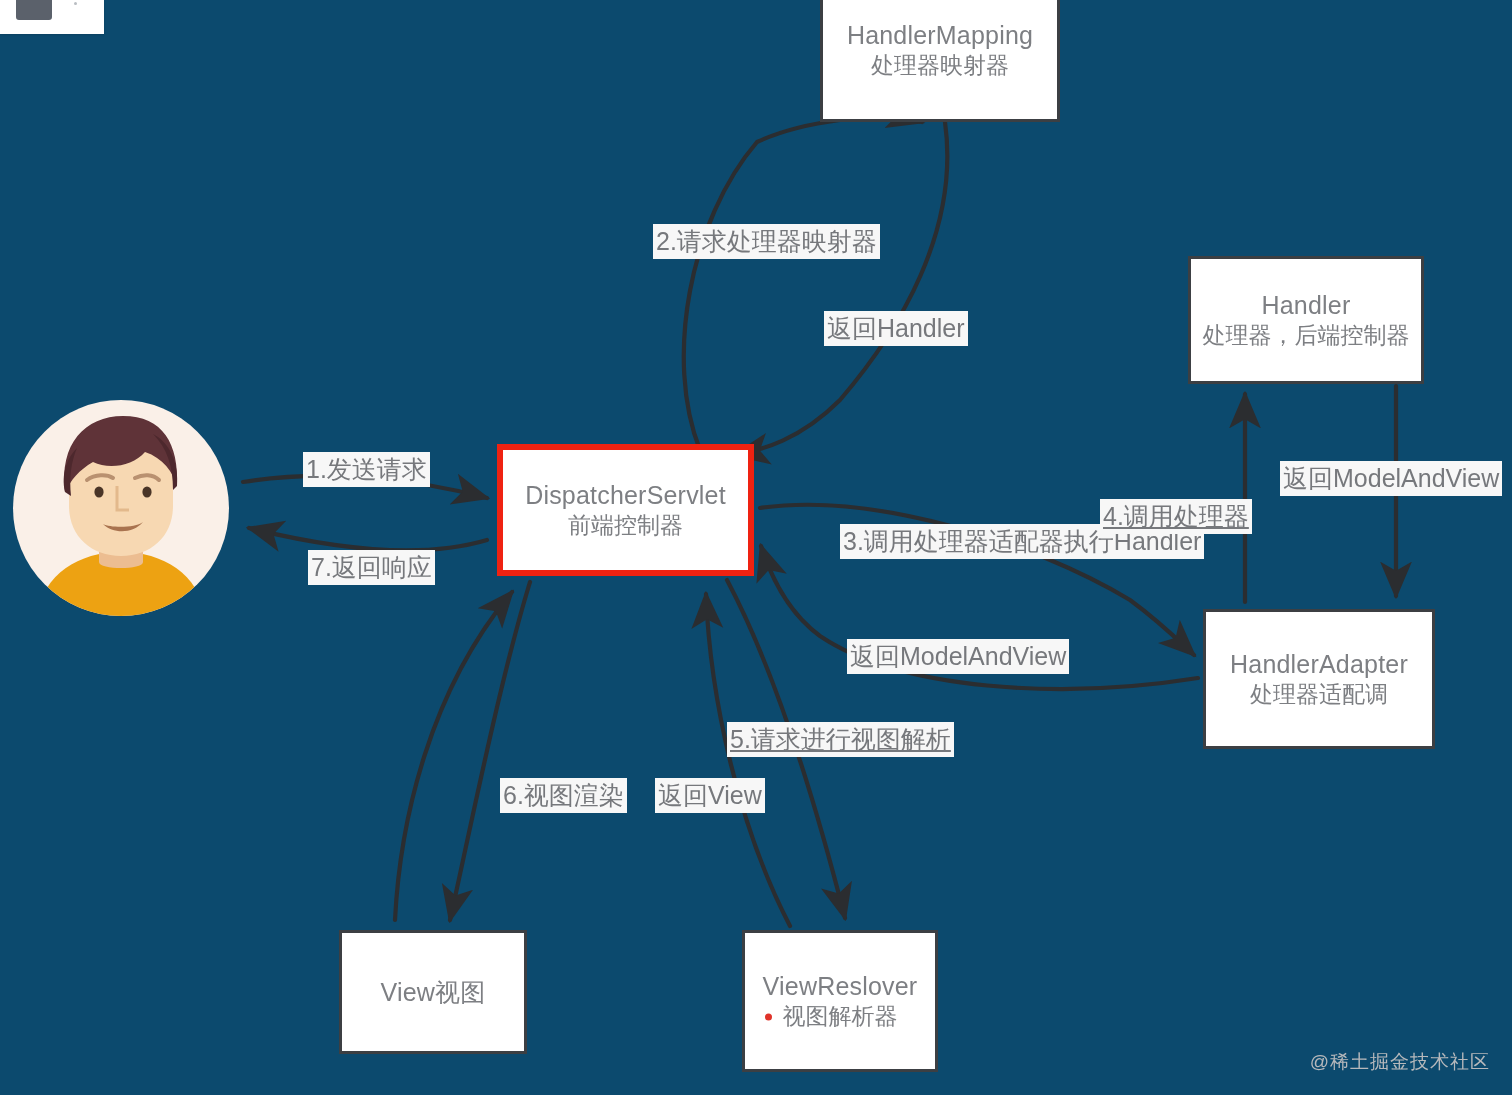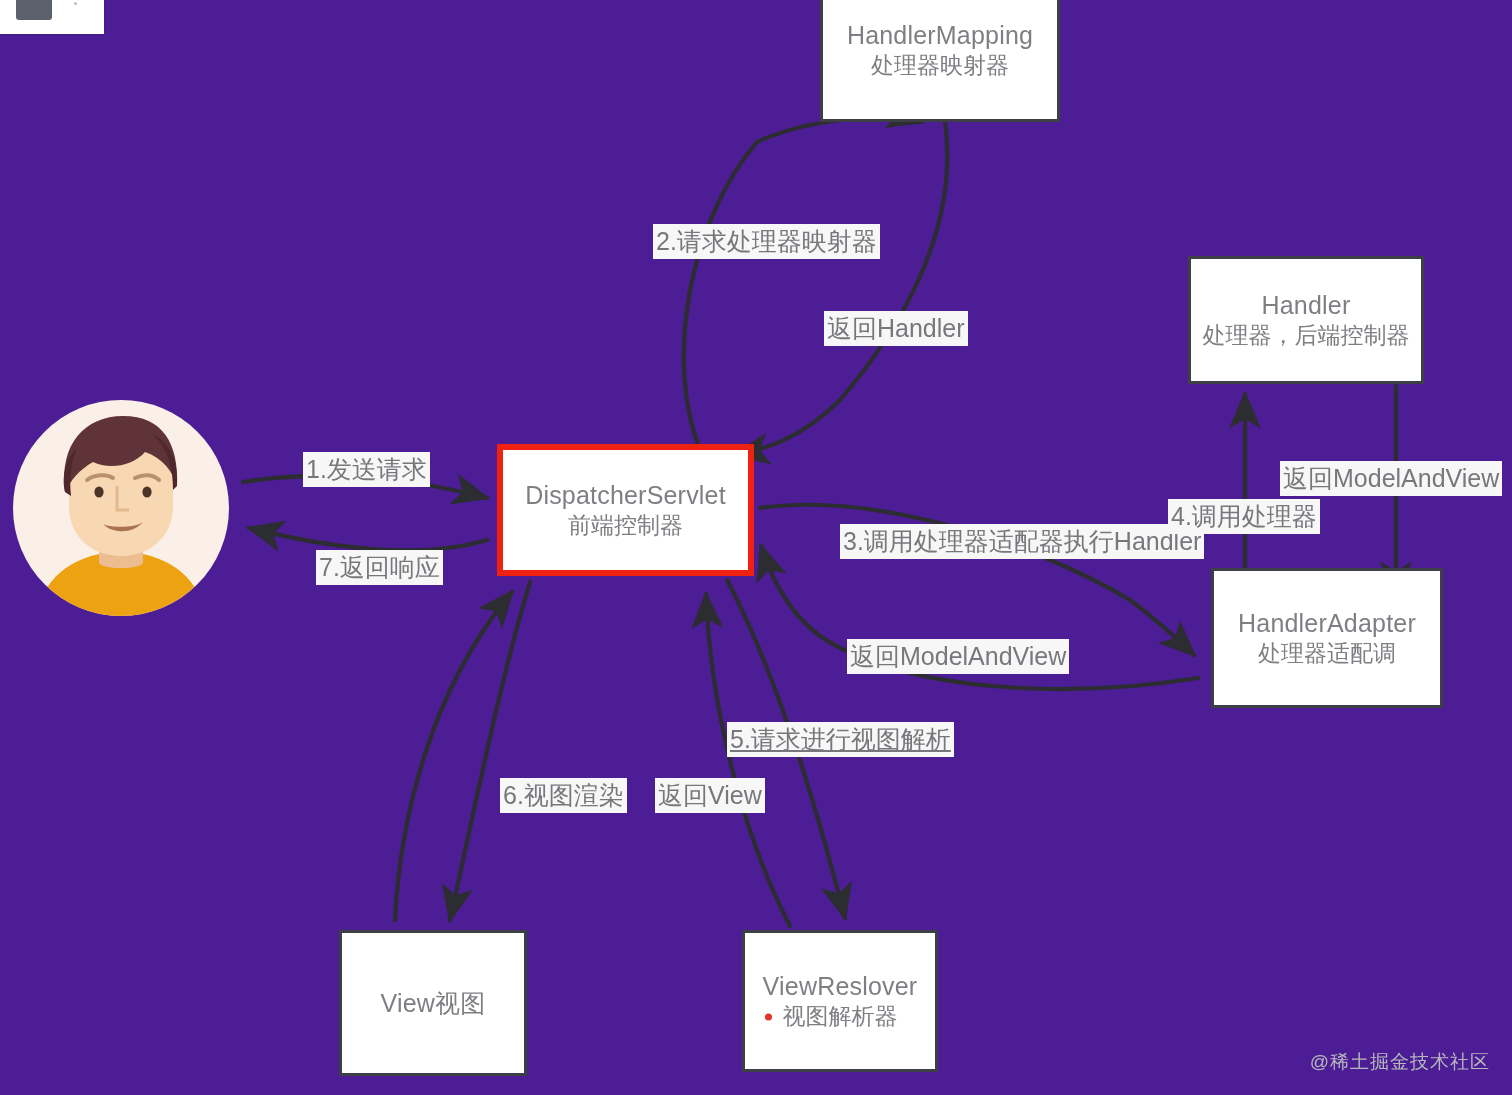--- a/index.html
+++ b/index.html
@@ -4,21 +4,21 @@
 <style>
   html, body {
     margin: 0;
     padding: 0;
     background: #efefef;
   }
   #stage {
     position: relative;
     width: 1512px;
     height: 1095px;
-    background: #4c1d95;
+    background: #0c4a6e;
     overflow: hidden;
     font-family: "Liberation Sans", "DejaVu Sans", sans-serif;
   }
   
   #chrome-fragment {
     position: absolute;
     left: 0; top: 0;
     width: 104px; height: 34px;
     background: #ffffff;
     box-shadow: 0 1px 2px rgba(0,0,0,0.12);
@@ -71,22 +71,22 @@
     font-size: 23px;
     white-space: nowrap;
   }
   .node.accent {
     border: 6px solid #ef2211;
   }
 
   #node-handlermapping { left: 820px; top: -22px;  width: 240px; height: 144px; }
   #node-handler        { left: 1188px; top: 256px;  width: 236px; height: 128px; }
   #node-dispatcher     { left: 497px; top: 444px;  width: 257px; height: 132px; }
-  #node-handleradapter { left: 1203px; top: 568px;  width: 232px; height: 140px; margin-left: 8px; }
-  #node-view           { left: 339px; top: 930px;  width: 188px; height: 146px; }
+  #node-handleradapter { left: 1203px; top: 609px;  width: 232px; height: 140px; }
+  #node-view           { left: 339px; top: 930px;  width: 188px; height: 124px; }
   #node-viewreslover   { left: 742px; top: 930px;  width: 196px; height: 142px; }
 
   #node-viewreslover .n-cn { position: relative; }
   #node-viewreslover .red-dot {
     position: absolute;
     left: -18px; top: 50%;
     transform: translateY(-50%);
     width: 7px; height: 7px;
     border-radius: 50%;
     background: #e0332a;
@@ -97,25 +97,25 @@
     position: absolute;
     background: #f7f7f7;
     color: #76787c;
     font-size: 25px;
     white-space: nowrap;
     padding: 1px 3px;
     z-index: 30;
   }
 
   #lb-1  { left: 303px;  top: 452px; }
-  #lb-7  { left: 308px;  top: 550px; margin-left: 8px; }
+  #lb-7  { left: 308px;  top: 550px; }
   #lb-2  { left: 653px;  top: 224px; }
   #lb-rh { left: 824px;  top: 311px; }
   #lb-3  { left: 840px;  top: 524px; }
-  #lb-4  { left: 1168px; top: 499px; }
+  #lb-4  { left: 1100px; top: 499px; text-decoration: underline; }
   #lb-mv1{ left: 1280px; top: 461px; }
   #lb-mv2{ left: 847px;  top: 639px; }
   #lb-5  { left: 727px;  top: 722px; text-decoration: underline; }
   #lb-6  { left: 500px;  top: 778px; }
   #lb-rv { left: 655px;  top: 778px; }
 
   
   #avatar {
     position: absolute;
     left: 13px; top: 400px;

